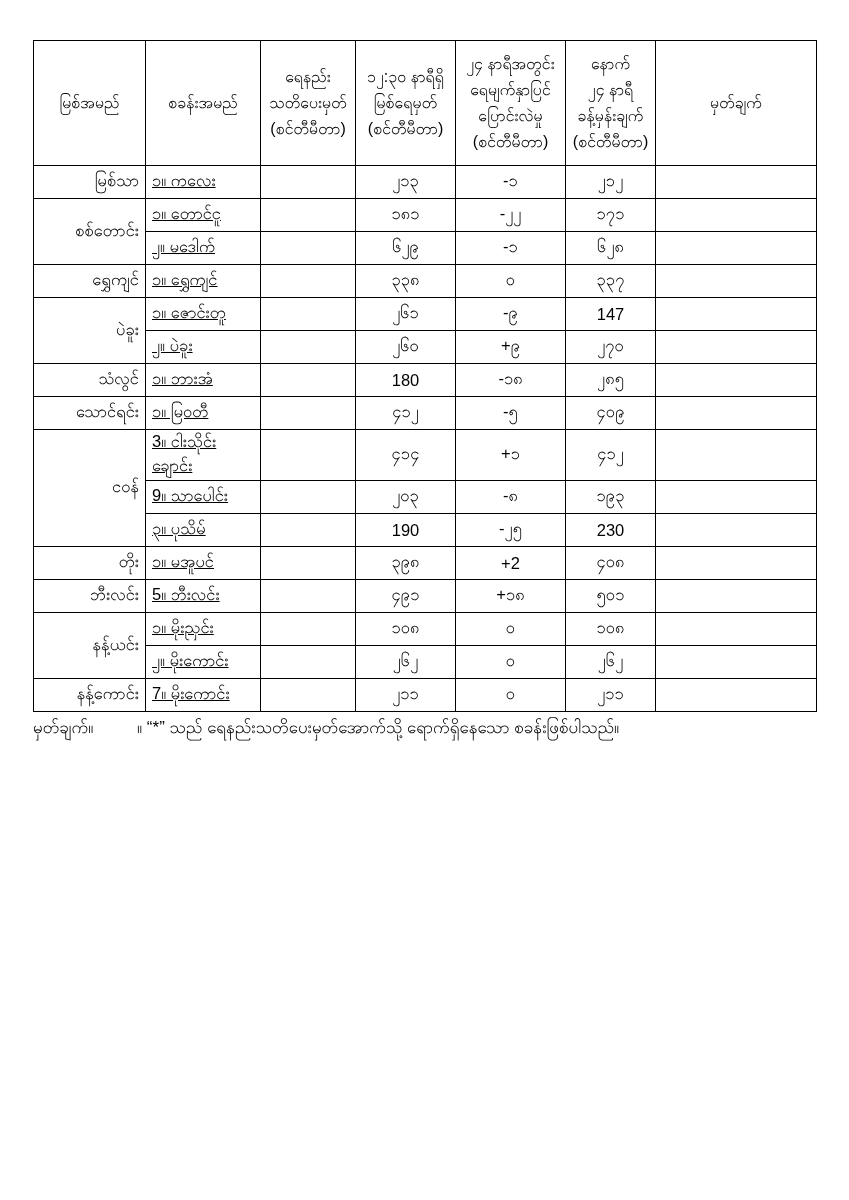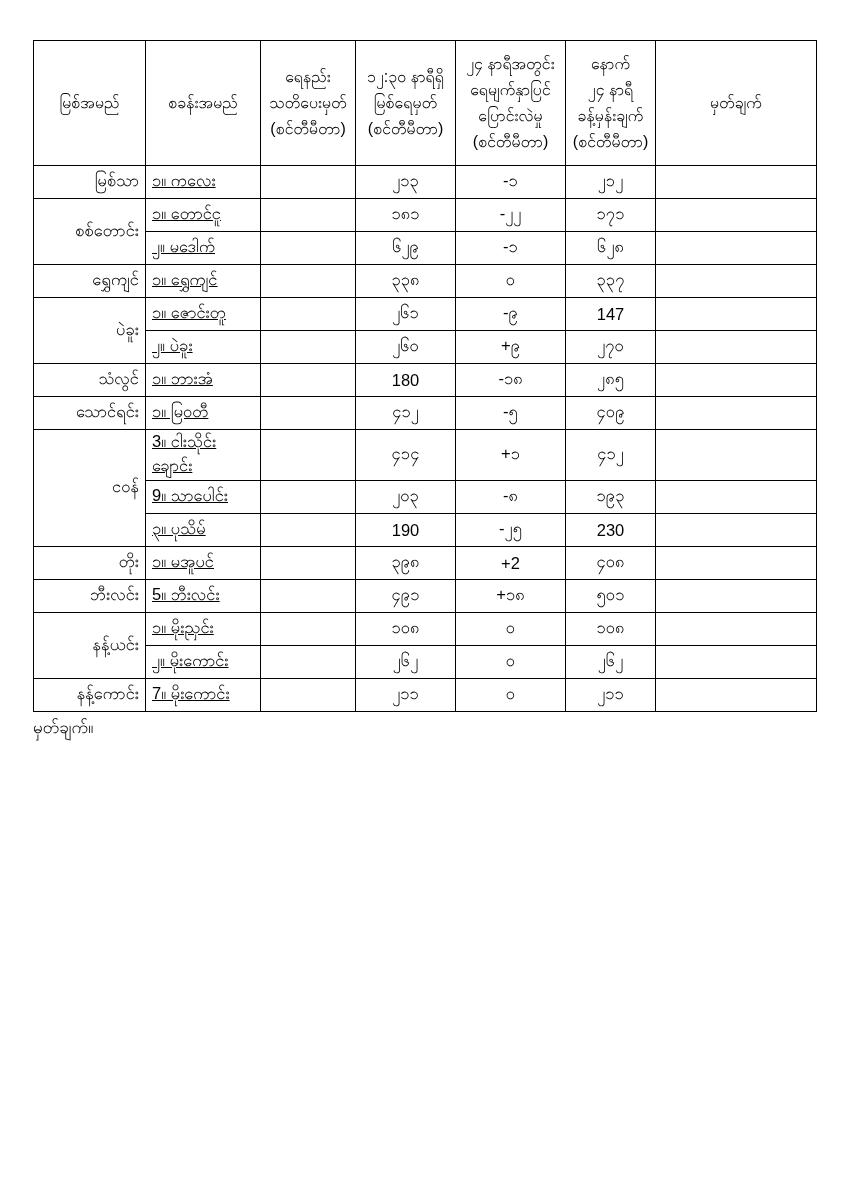--- a/index.html
+++ b/index.html
@@ -240,15 +240,16 @@
           <td class="num">၂၁၁</td>
           <td class="num">၀</td>
           <td class="num">၂၁၁</td>
           <td class="remark"></td>
         </tr>
       </tbody>
   </table>
 
   <div class="footnote">
     <span class="fn-label">မှတ်ချက်။</span>
+    <span class="fn-text">။ “*” သည် ရေနည်းသတိပေးမှတ်အောက်သို့ ရောက်ရှိနေသော စခန်းဖြစ်ပါသည်။</span>
   </div>
 
 </div>
 
 </body></html>

